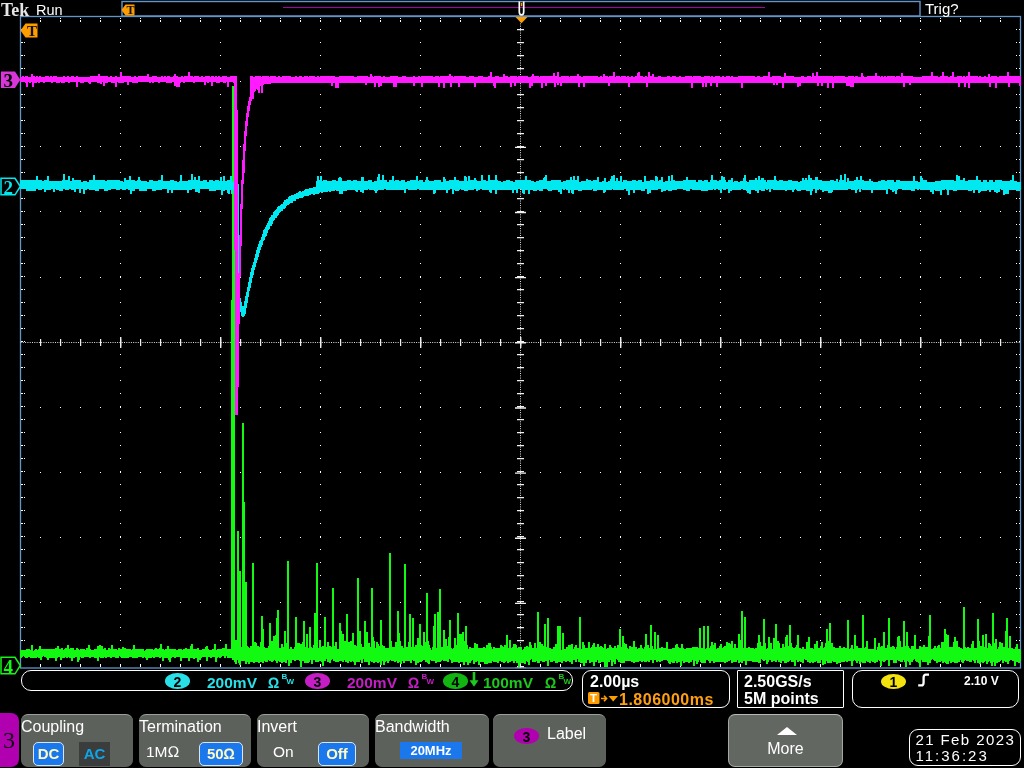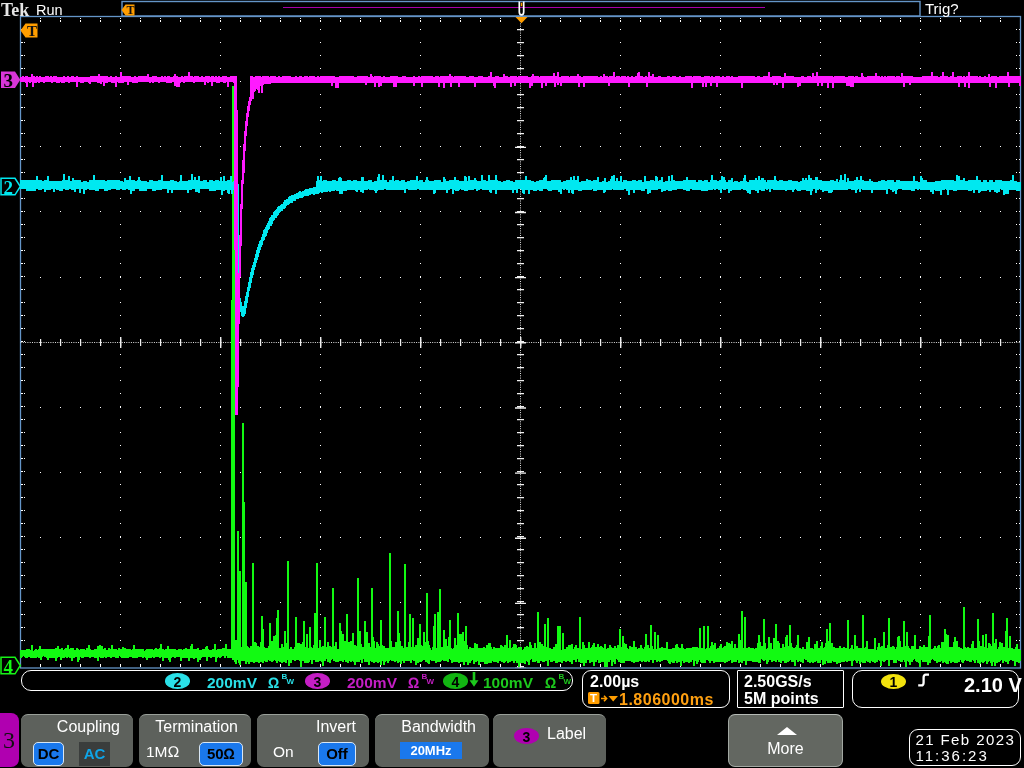--- a/index.html
+++ b/index.html
@@ -1,25 +1,25 @@
 <!DOCTYPE html>
 <html><head>
 <meta charset="utf-8">
 <style>
   html,body{margin:0;padding:0;background:#000;width:1024px;height:768px;overflow:hidden}
   body{font-family:"Liberation Sans",sans-serif;position:relative}
   .ab{position:absolute}
   .w{color:#fff}
   svg{display:block}
   .badge{position:absolute;font-family:"Liberation Serif",serif;font-weight:bold;font-size:19px;line-height:1}
-  .btn{position:absolute;background:#1a78ec;border:1.6px solid #d8e6f4;border-radius:5px;color:#000000;
+  .btn{position:absolute;background:#1a78ec;border:1.6px solid #d8e6f4;border-radius:5px;color:#fef9c3;
        font-weight:bold;font-size:15px;text-align:center;box-sizing:border-box}
   .panel{position:absolute;top:714px;height:53px;background:#5d615c;border-radius:7px;
          border-top:1px solid #9aa09a;box-sizing:border-box}
-  .ptitle{position:absolute;top:2.5px;left:0;right:13px;text-align:right;color:#fff;font-size:16px}
+  .ptitle{position:absolute;top:2.5px;left:0;right:0;text-align:left;color:#fff;font-size:16px}
 </style>
 </head>
 <body>
 
 <svg class="ab" style="left:0;top:0" width="1024" height="768" viewBox="0 0 1024 768">
 <rect x="20.5" y="16.5" width="1000.0" height="651.5" fill="none" stroke="#6495c8" stroke-width="1.3"></rect>
 <line x1="40" y1="81.5" x2="1011" y2="81.5" stroke="#ffffff" stroke-width="1" stroke-dasharray="1 19" shape-rendering="crispEdges"></line>
 <line x1="40" y1="146.5" x2="1011" y2="146.5" stroke="#ffffff" stroke-width="1" stroke-dasharray="1 19" shape-rendering="crispEdges"></line>
 <line x1="40" y1="211.5" x2="1011" y2="211.5" stroke="#ffffff" stroke-width="1" stroke-dasharray="1 19" shape-rendering="crispEdges"></line>
 <line x1="40" y1="277.5" x2="1011" y2="277.5" stroke="#ffffff" stroke-width="1" stroke-dasharray="1 19" shape-rendering="crispEdges"></line>
@@ -121,21 +121,21 @@
   <div class="ab w" style="left:6px;top:1.5px;font-size:16px;font-weight:bold">2.50GS/s</div>
   <div class="ab w" style="left:6px;top:19px;font-size:16px;font-weight:bold">5M points</div>
 </div>
 
 <div class="ab" style="left:852px;top:670px;width:167px;height:37.5px;border:1.6px solid #fff;border-radius:10px;background:#000;box-sizing:border-box"></div>
 <svg class="ab" style="left:915px;top:672px" width="22" height="16" viewBox="0 0 22 16">
 <path d="M3.2,13.4 H6.4 Q8.6,13.4 8.6,10.4 V5.6 Q8.6,2.6 10.8,2.6 H14" fill="none" stroke="#fff" stroke-width="2.3"></path>
 </svg>
 <div class="ab" style="left:881px;top:673.5px;width:25px;height:15px;background:#f2e20d;border-radius:50%"></div>
 <div class="ab" style="left:881px;top:674px;width:25px;text-align:center;color:#000;font-weight:bold;font-size:14px">1</div>
-<div class="ab w" style="left:964px;top:674px;font-size:20px;font-weight:bold">2.10 V</div>
+<div class="ab w" style="left:964px;top:674px;font-size:12px;font-weight:bold">2.10 V</div>
 
 <div class="ab" style="left:0;top:713px;width:19px;height:54px;background:#b000b0;border-radius:0 8px 8px 0"></div>
 <div class="ab" style="left:3px;top:727px;color:#101010;font-size:24px;font-family:'Liberation Serif',serif">3</div>
 
 <div class="panel" style="left:21px;width:112px">
   <div class="ptitle">Coupling</div>
   <div class="btn" style="left:12px;top:27px;width:31px;height:24px;line-height:21px">DC</div>
   <div class="ab" style="left:58px;top:27px;width:31px;height:24px;background:#3a3d3c;color:#0ea5e9;
        font-weight:bold;font-size:15px;text-align:center;line-height:24px">AC</div>
 </div>

